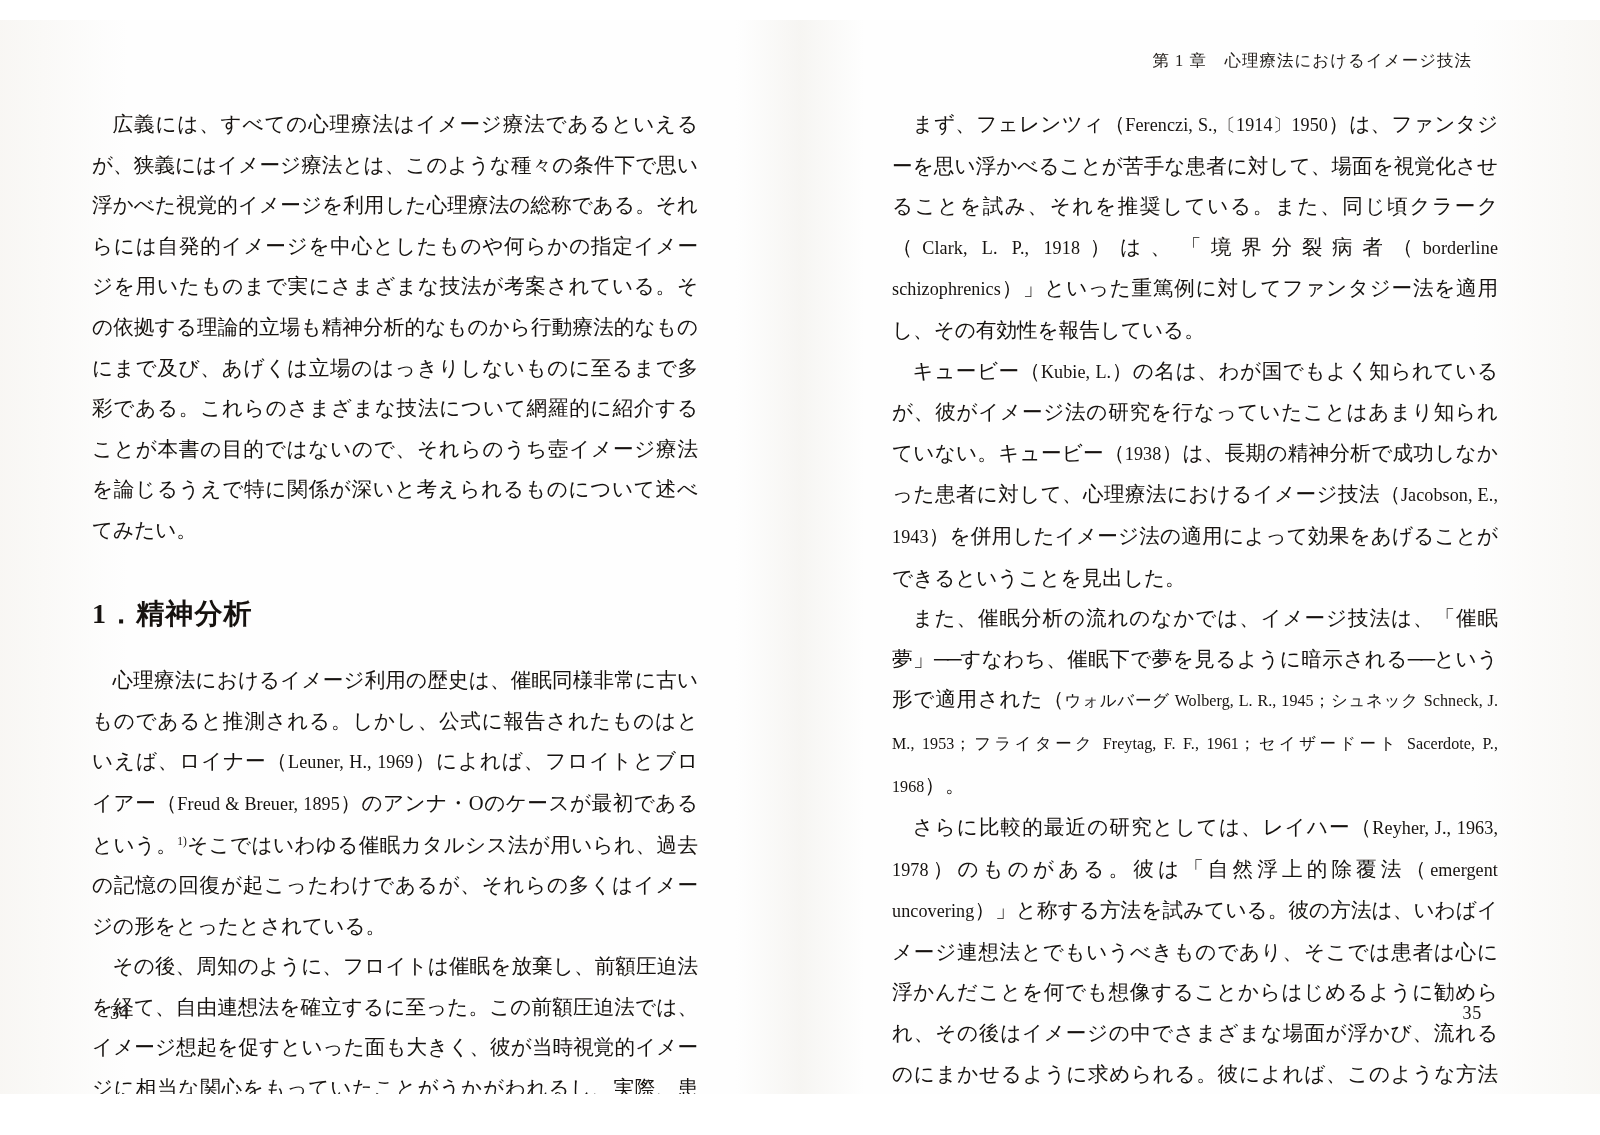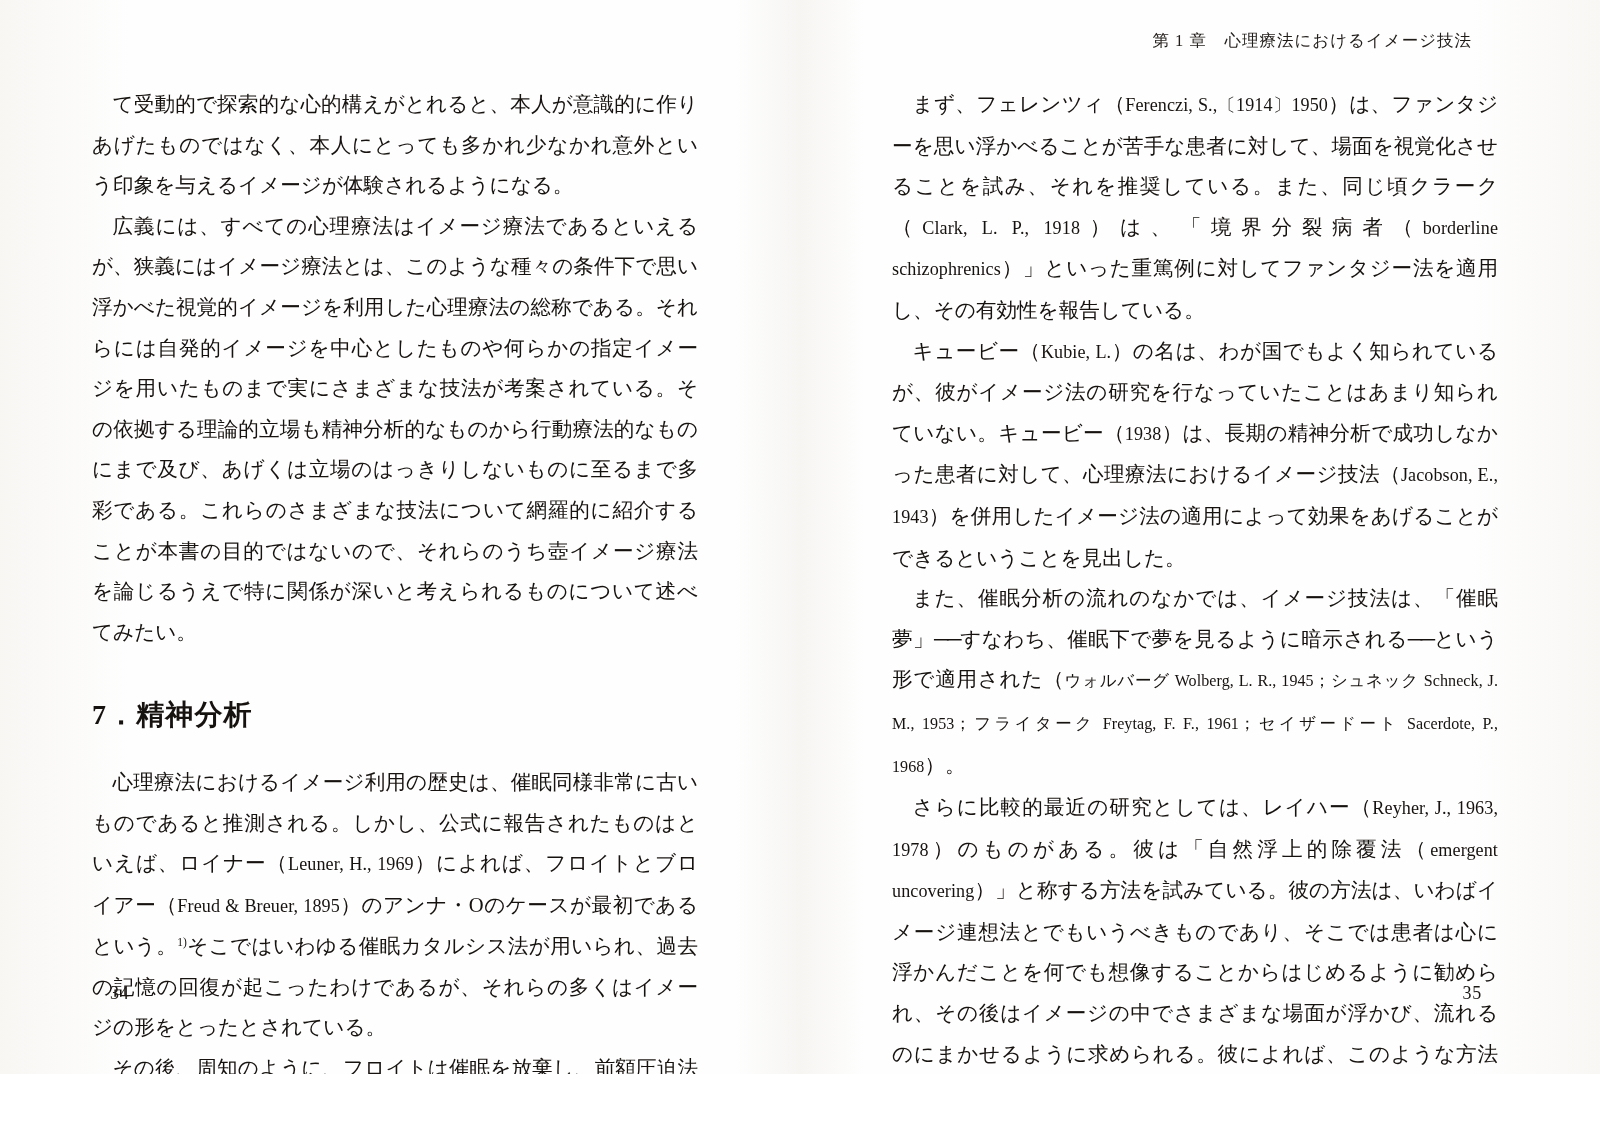--- a/index.html
+++ b/index.html
@@ -10,20 +10,21 @@
   body {
     font-family: "Liberation Serif", "DejaVu Serif", serif;
     color: #15120f;
   }
   #page {
     position: relative;
     width: 1600px;
     height: 1074px;
     background: #fefefe;
     overflow: hidden;
+    margin-top: 20px;
   }
   
   #paper-texture {
     position: absolute;
     inset: 0;
     background:
       linear-gradient(90deg, rgba(246,244,240,0.75) 0%, rgba(255,255,255,0) 8%,
                       rgba(255,255,255,0) 46%, rgba(240,238,233,0.55) 50%,
                       rgba(255,255,255,0) 54%, rgba(255,255,255,0) 92%,
                       rgba(246,244,240,0.7) 100%);
@@ -102,23 +103,22 @@
 </head>
 <body>
 
 <div id="page">
 
   <div id="paper-texture"></div>
 
   <div class="running-head">第 1 章　心理療法におけるイメージ技法</div>
 
   <div class="column" id="col-left">
-    <p class="para">て受動的で探索的な心的構えがとれると、本人が意識的に作りあげたものではなく、本人にとっても多かれ少なかれ意外という印象を与えるイメージが体験されるようになる。</p>
     <p class="para">広義には、すべての心理療法はイメージ療法であるといえるが、狭義にはイメージ療法とは、このような種々の条件下で思い浮かべた視覚的イメージを利用した心理療法の総称である。それらには自発的イメージを中心としたものや何らかの指定イメージを用いたものまで実にさまざまな技法が考案されている。その依拠する理論的立場も精神分析的なものから行動療法的なものにまで及び、あげくは立場のはっきりしないものに至るまで多彩である。これらのさまざまな技法について網羅的に紹介することが本書の目的ではないので、それらのうち壺イメージ療法を論じるうえで特に関係が深いと考えられるものについて述べてみたい。</p>
-    <h2 class="section-title">7．精神分析</h2>
+    <h2 class="section-title">1．精神分析</h2>
     <div id="left-body">
         <p class="para"><span>心理療法におけるイメージ利用の歴史は、催眠同様非常に古いものであると推測される。しかし、公式に報告されたものはといえば、ロイナー（</span><span class="lat">Leuner, H., 1969</span><span>）によれば、フロイトとブロイアー（</span><span class="lat">Freud &amp; Breuer, 1895</span><span>）のアンナ・Oのケースが最初であるという。</span><sup class="fn">1)</sup><span>そこではいわゆる催眠カタルシス法が用いられ、過去の記憶の回復が起こったわけであるが、それらの多くはイメージの形をとったとされている。</span></p>
         <p class="para"><span>その後、周知のように、フロイトは催眠を放棄し、前額圧迫法を経て、自由連想法を確立するに至った。この前額圧迫法では、イメージ想起を促すといった面も大きく、彼が当時視覚的イメージに相当な関心をもっていたことがうかがわれるし、実際、患者は種々のイメージを報告している。</span></p>
       </div>
   </div>
 
   <div class="column" id="col-right">
     <div id="right-body">
         <p class="para"><span>まず、フェレンツィ（</span><span class="lat">Ferenczi, S.,〔1914〕1950</span><span>）は、ファンタジーを思い浮かべることが苦手な患者に対して、場面を視覚化させることを試み、それを推奨している。また、同じ頃クラーク（</span><span class="lat">Clark, L. P., 1918</span><span>）は、「境界分裂病者（</span><span class="lat">borderline schizophrenics</span><span>）」といった重篤例に対してファンタジー法を適用し、その有効性を報告している。</span></p>
         <p class="para"><span>キュービー（</span><span class="lat">Kubie, L.</span><span>）の名は、わが国でもよく知られているが、彼がイメージ法の研究を行なっていたことはあまり知られていない。キュービー（</span><span class="lat">1938</span><span>）は、長期の精神分析で成功しなかった患者に対して、心理療法におけるイメージ技法（</span><span class="lat">Jacobson, E., 1943</span><span>）を併用したイメージ法の適用によって効果をあげることができるということを見出した。</span></p>

